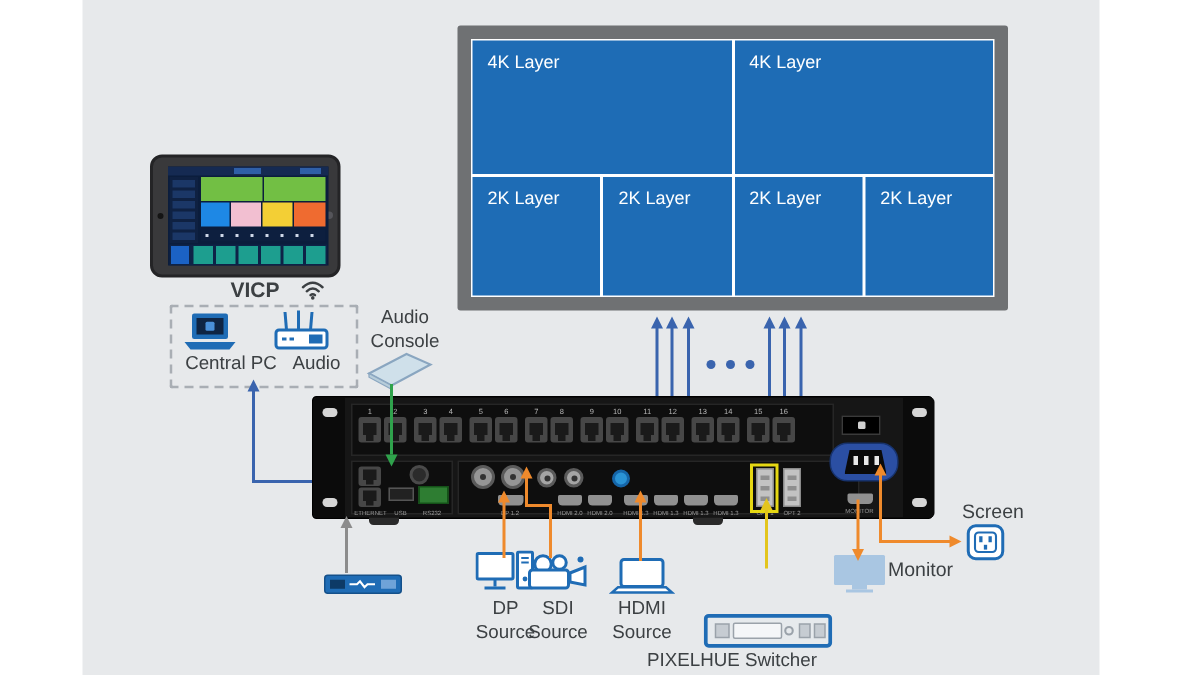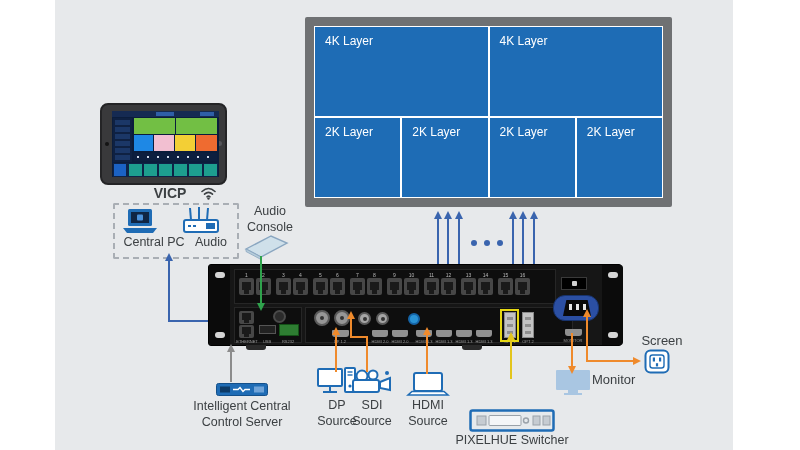--- a/index.html
+++ b/index.html
@@ -345,24 +345,20 @@
     <div class="ln" style="left:230px;top:351px;width:2px;height:31px"></div>
   </div>
   <span class="icon" style="left:216px;top:381px">
     <svg width="52" height="17" viewBox="0 0 52 17">
         <rect x="0.5" y="2.5" width="51" height="12" rx="2" fill="#1f6cb5" stroke="#14508a"></rect>
         <rect x="4" y="5.5" width="10" height="6" fill="#0d3a66"></rect>
         <path d="M17 8.5 L22 8.5 L24 6.5 L27 10.5 L29 8.5 L34 8.5" stroke="#ffffff" stroke-width="1.4" fill="none"></path>
         <rect x="38" y="5.5" width="10" height="6" fill="#6fa3d8"></rect>
       </svg>
   </span>
-  <div class="lbl" style="left:168px;top:398px;width:148px">
-    <span>Intelligent Central</span><br>
-    <span>Control Server</span>
-  </div>
 
   <div class="cable" style="--c:#ef8a2c;z-index:6">
     <div class="tu" style="left:332px;top:327px"></div>
     <div class="ln" style="left:335px;top:334px;width:2px;height:38px"></div>
   </div>
   <span class="icon" style="left:317px;top:367px">
     <svg width="40" height="30" viewBox="0 0 40 30">
         <rect x="1" y="2" width="24" height="17" rx="1" fill="#ffffff" stroke="#1f6cb5" stroke-width="2"></rect>
         <line x1="13" y1="19" x2="13" y2="24" stroke="#1f6cb5" stroke-width="2"></line>
         <line x1="6" y1="25" x2="20" y2="25" stroke="#1f6cb5" stroke-width="2"></line>
@@ -419,21 +415,21 @@
   <span class="icon" style="left:469px;top:409px">
     <svg width="86" height="23" viewBox="0 0 86 23">
         <rect x="1.5" y="1.5" width="83" height="20" rx="2" fill="#e6eaed" stroke="#1f6cb5" stroke-width="2.5"></rect>
         <rect x="8" y="7" width="9" height="9" fill="#c6ccd2" stroke="#9aa2aa"></rect>
         <rect x="20" y="6.5" width="32" height="10" rx="1" fill="#f4f6f8" stroke="#9aa2aa"></rect>
         <circle cx="57" cy="11.5" r="2.5" fill="none" stroke="#9aa2aa" stroke-width="1.4"></circle>
         <rect x="64" y="7" width="7" height="9" fill="#c6ccd2" stroke="#9aa2aa"></rect>
         <rect x="74" y="7" width="7" height="9" fill="#c6ccd2" stroke="#9aa2aa"></rect>
       </svg>
   </span>
-  <div class="lbl" style="left:438px;top:432px;width:148px">PIXELHUE Switcher</div>
+  <div class="lbl" style="left:414px;top:432px;width:148px">PIXELHUE Switcher</div>
 
   <div class="cable" style="--c:#ef8a2c;z-index:6">
     <div class="ln" style="left:571px;top:333px;width:2px;height:33px"></div>
     <div class="td" style="left:568px;top:366px"></div>
   </div>
   <span class="icon" style="left:555px;top:369px">
     <svg width="36" height="27" viewBox="0 0 36 27">
         <rect x="1" y="1" width="34" height="20" rx="1" fill="#a9c6e2"></rect>
         <rect x="13" y="21" width="10" height="3" fill="#a9c6e2"></rect>
         <rect x="9" y="24" width="18" height="2" fill="#a9c6e2"></rect>

